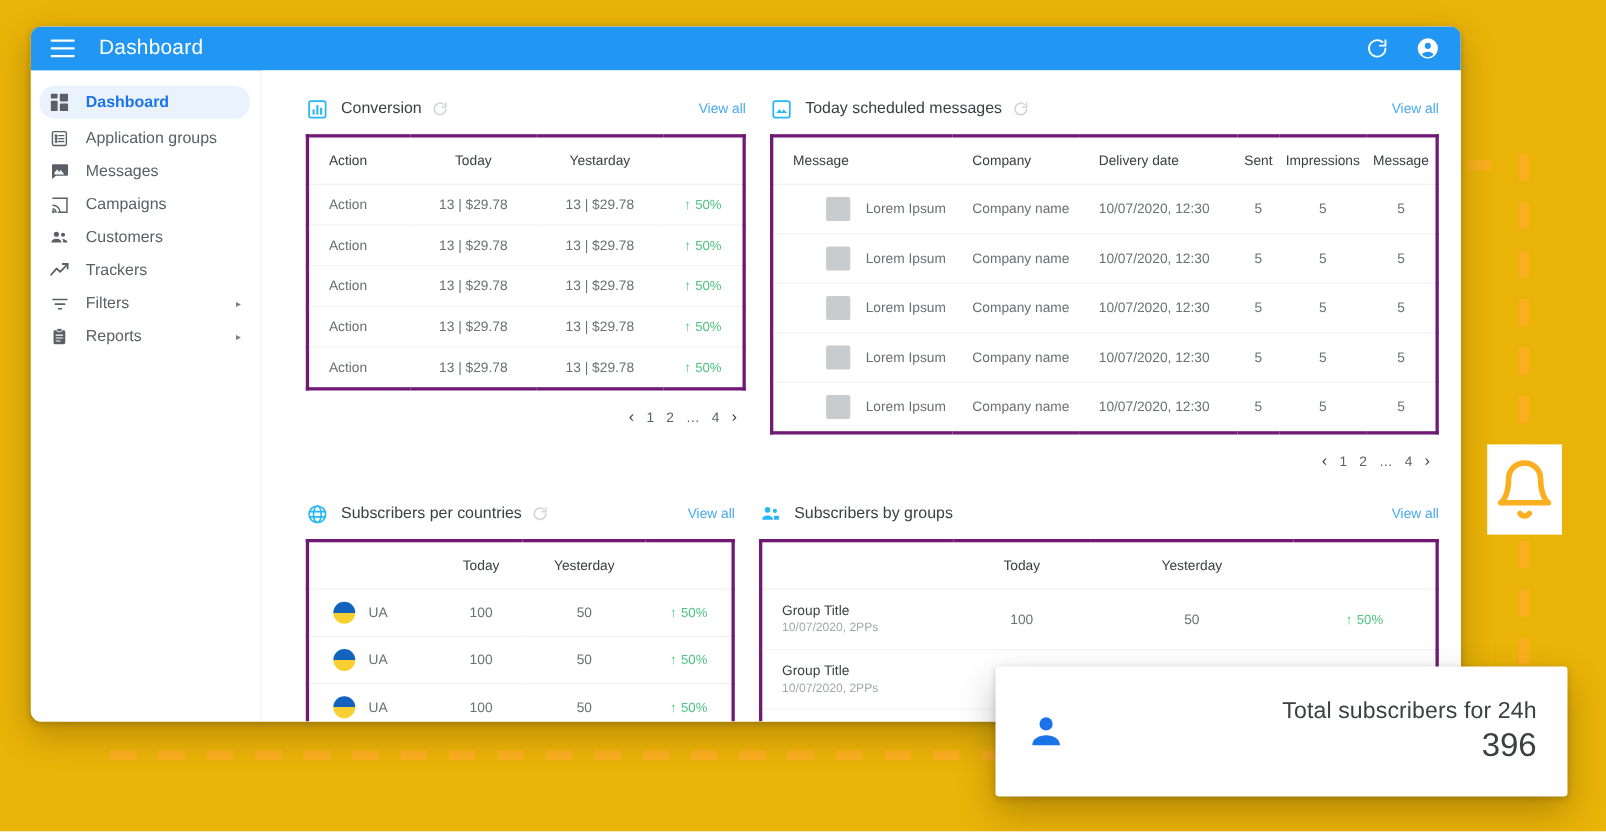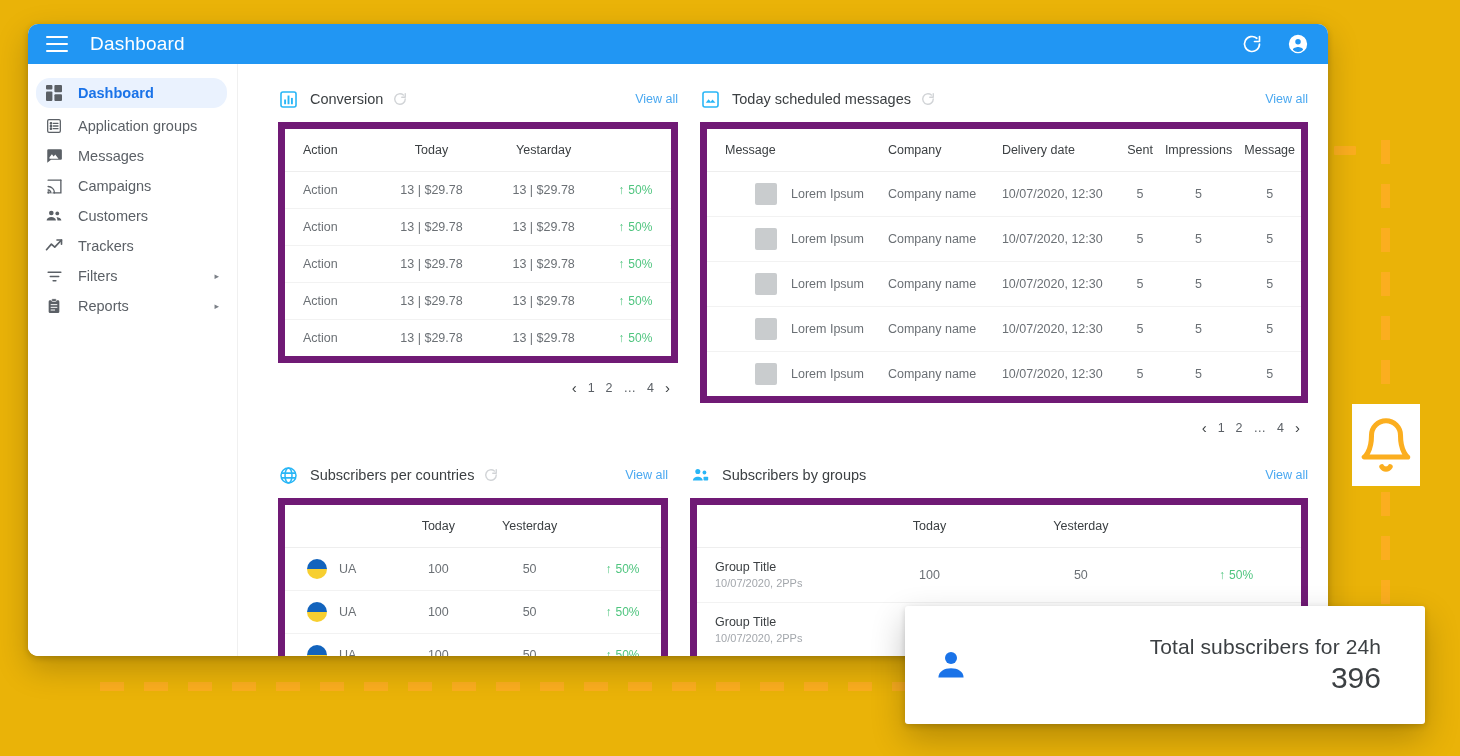--- a/index.html
+++ b/index.html
@@ -75,21 +75,21 @@
   .col-right { flex: 1; }
 
   .card-head { display: flex; align-items: center; height: 26px; margin-bottom: 10px; }
   .card-ico { width: 20px; height: 20px; margin-right: 12px; display: flex;
     align-items: center; justify-content: center; }
   .card-title { font-size: 14.5px; color: #3c4043; font-weight: 400; }
   .refresh-ico { margin-left: 10px; width: 14px; height: 14px; opacity: .45; cursor: pointer; }
   .view-all { margin-left: auto; color: #4aa8f0; font-size: 12.5px; cursor: pointer; text-align: right; }
 
   table { width: 100%; border-collapse: collapse; background: #fff;
-    border: 7px solid #701a75; border-radius: 4px; }
+    border: 3px solid #701a75; border-radius: 4px; }
   th { font-size: 12.5px; color: #3c4043; font-weight: 400; text-align: center;
     padding: 14px 6px; border-bottom: 1px solid #eeeeee; white-space: nowrap; }
   td { font-size: 12.5px; color: #6b7075; text-align: center; padding: 11px 6px;
     border-bottom: 1px solid #f2f2f2; white-space: nowrap; }
   tr:last-child td { border-bottom: none; }
   .ta-l { text-align: left; padding-left: 18px; }
   .delta { color: #4fc57f; font-size: 12px; white-space: nowrap; }
   .delta .arrow { font-size: 12px; margin-right: 4px; }
 
   .thumb { width: 22px; height: 22px; background: #c9ccce; border-radius: 2px;
@@ -111,21 +111,21 @@
 
   .row2 { margin-top: 26px; }
   .col-l2 { width: 390px; flex: 0 0 390px; }
   .col-r2 { flex: 1; }
 
   
   .toast {
     position: absolute; left: 905px; top: 606px; width: 520px; height: 118px;
     background: #fff; border-radius: 3px;
     box-shadow: 0 2px 6px rgba(0,0,0,.16), 0 14px 34px rgba(0,0,0,.24);
-    display: flex; align-items: center; padding: 0 44px 0 26px;
+    display: flex; align-items: center; padding: 0 28px 0 26px;
   }
   .toast-ico { width: 40px; height: 40px; display: flex; align-items: center; justify-content: center; }
   .toast-text { margin-left: auto; text-align: right; }
   .toast-title { font-size: 21px; color: #3c4043; font-weight: 400; letter-spacing: .1px; }
   .toast-num { font-size: 30px; color: #3c4043; font-weight: 400; margin-top: 2px; }
 </style>
 </head>
 <body>
 
 <div id="stage">

